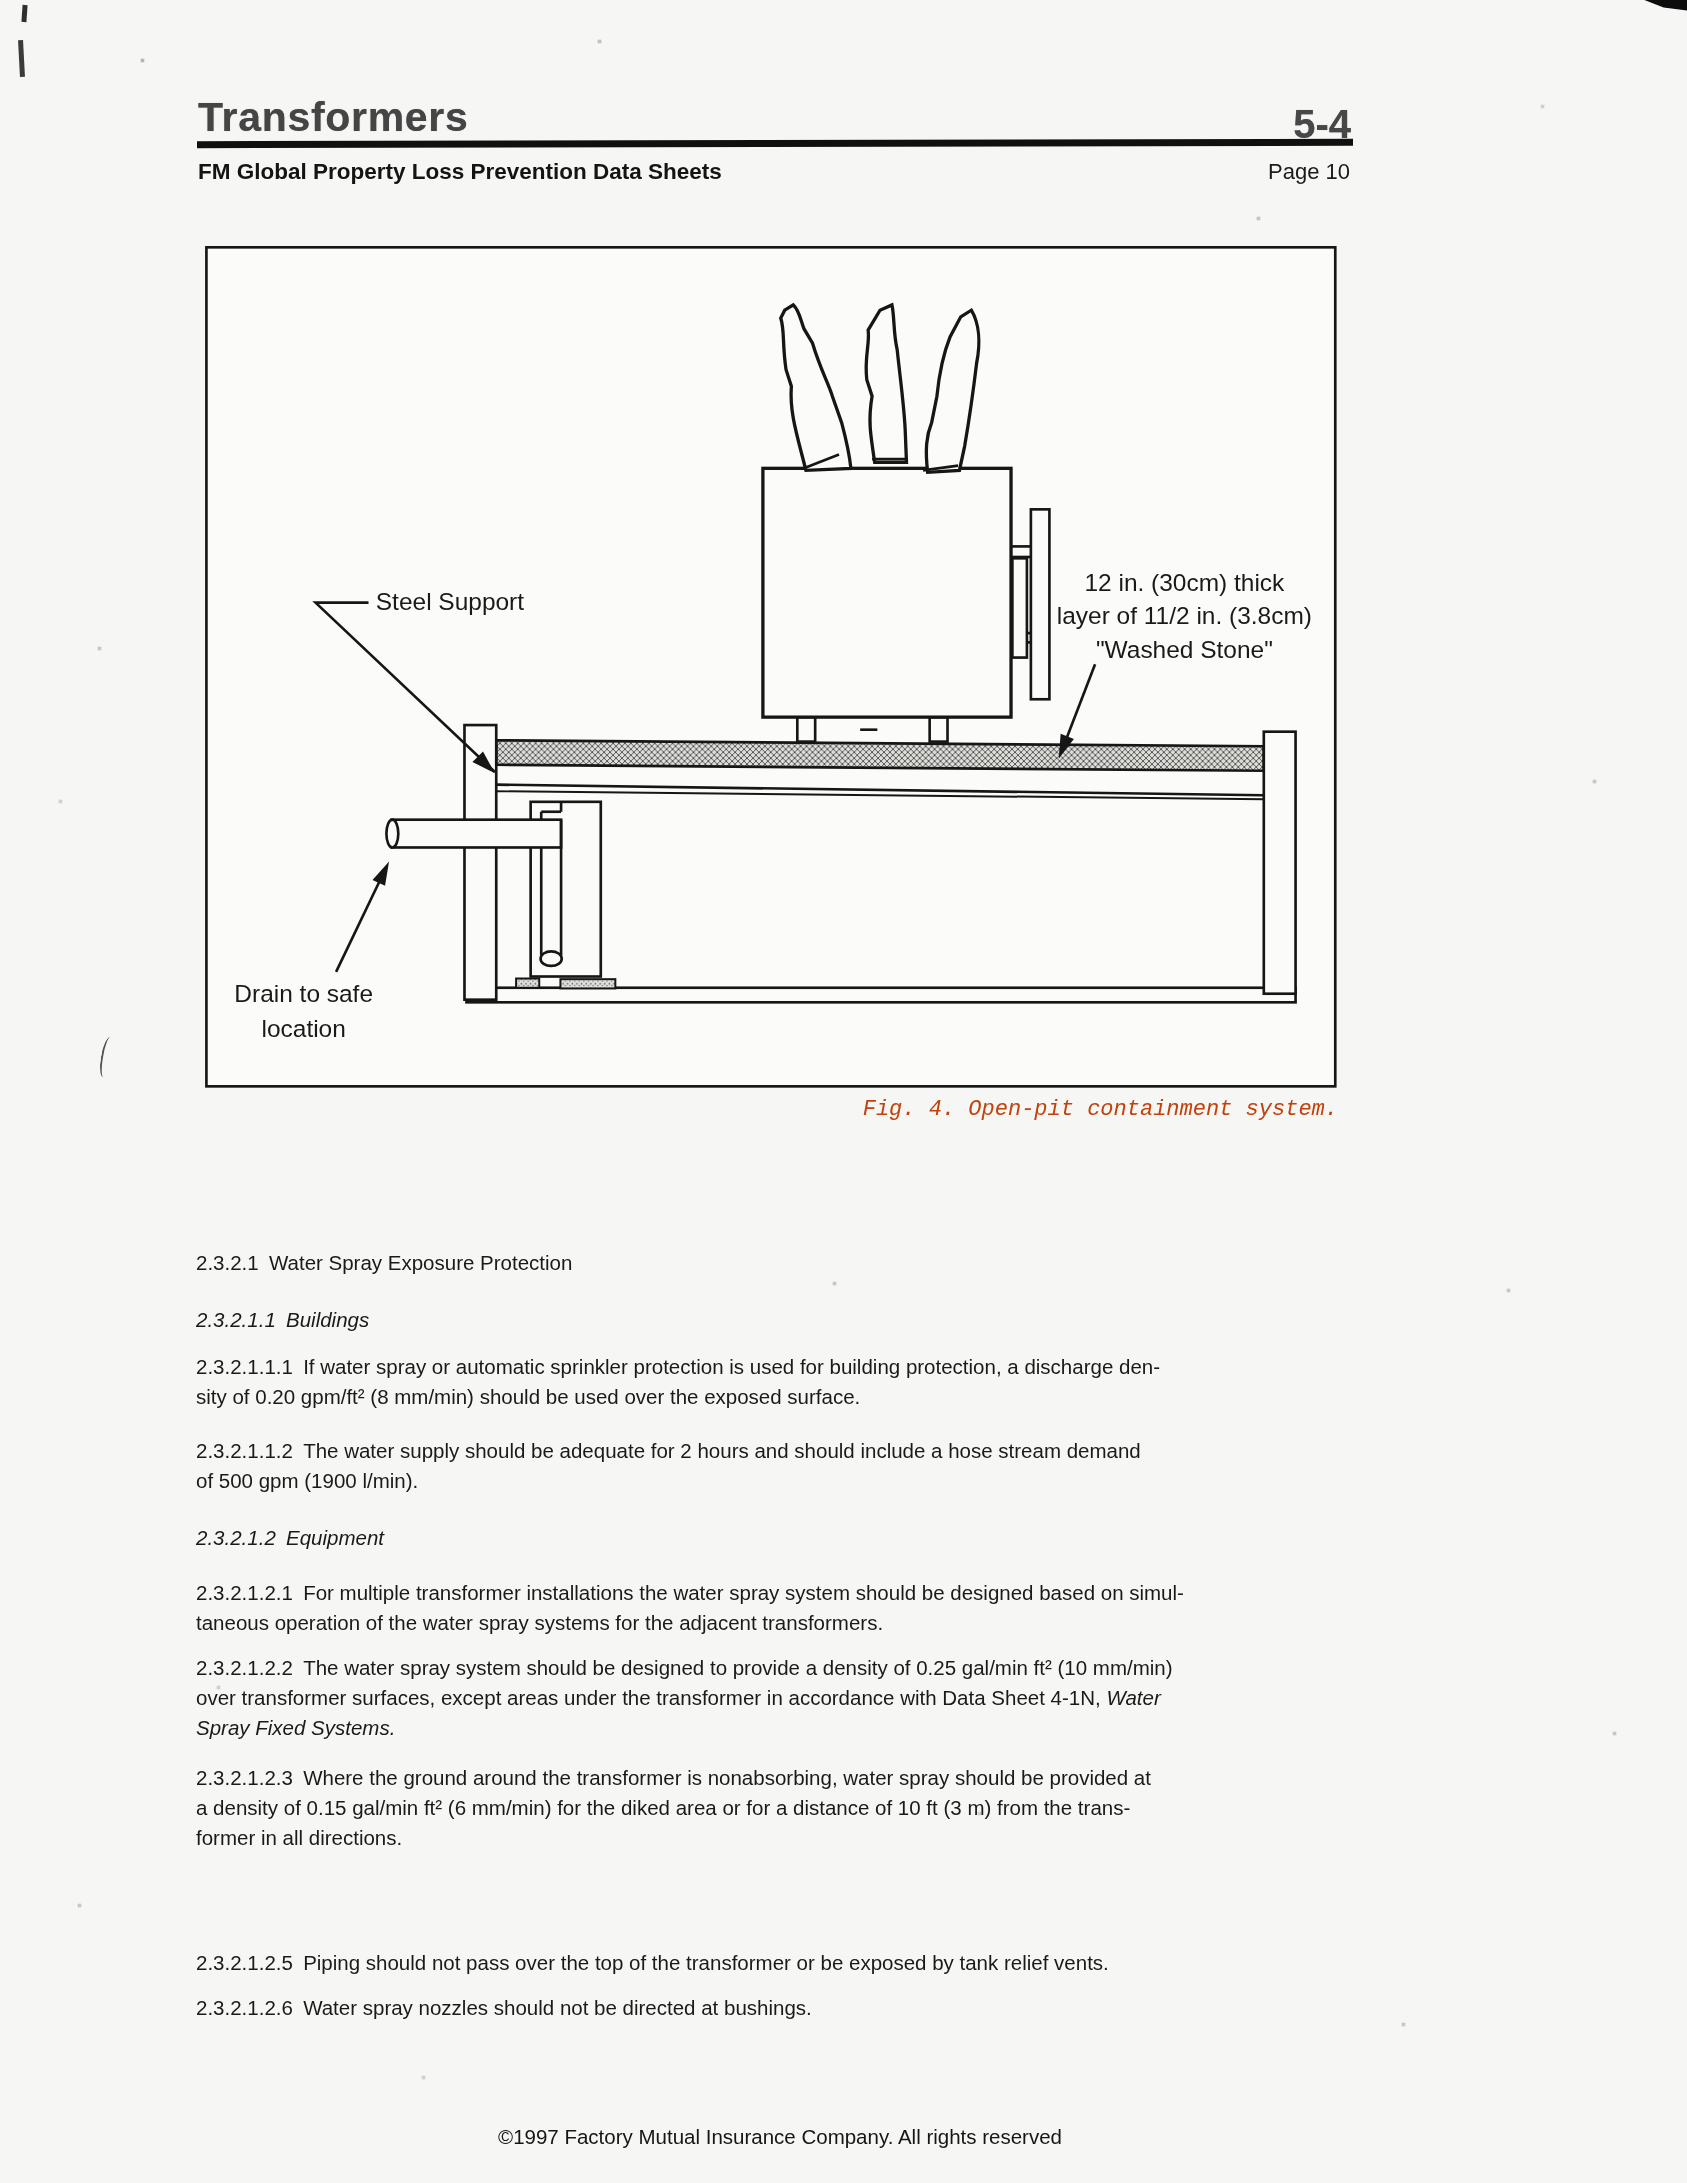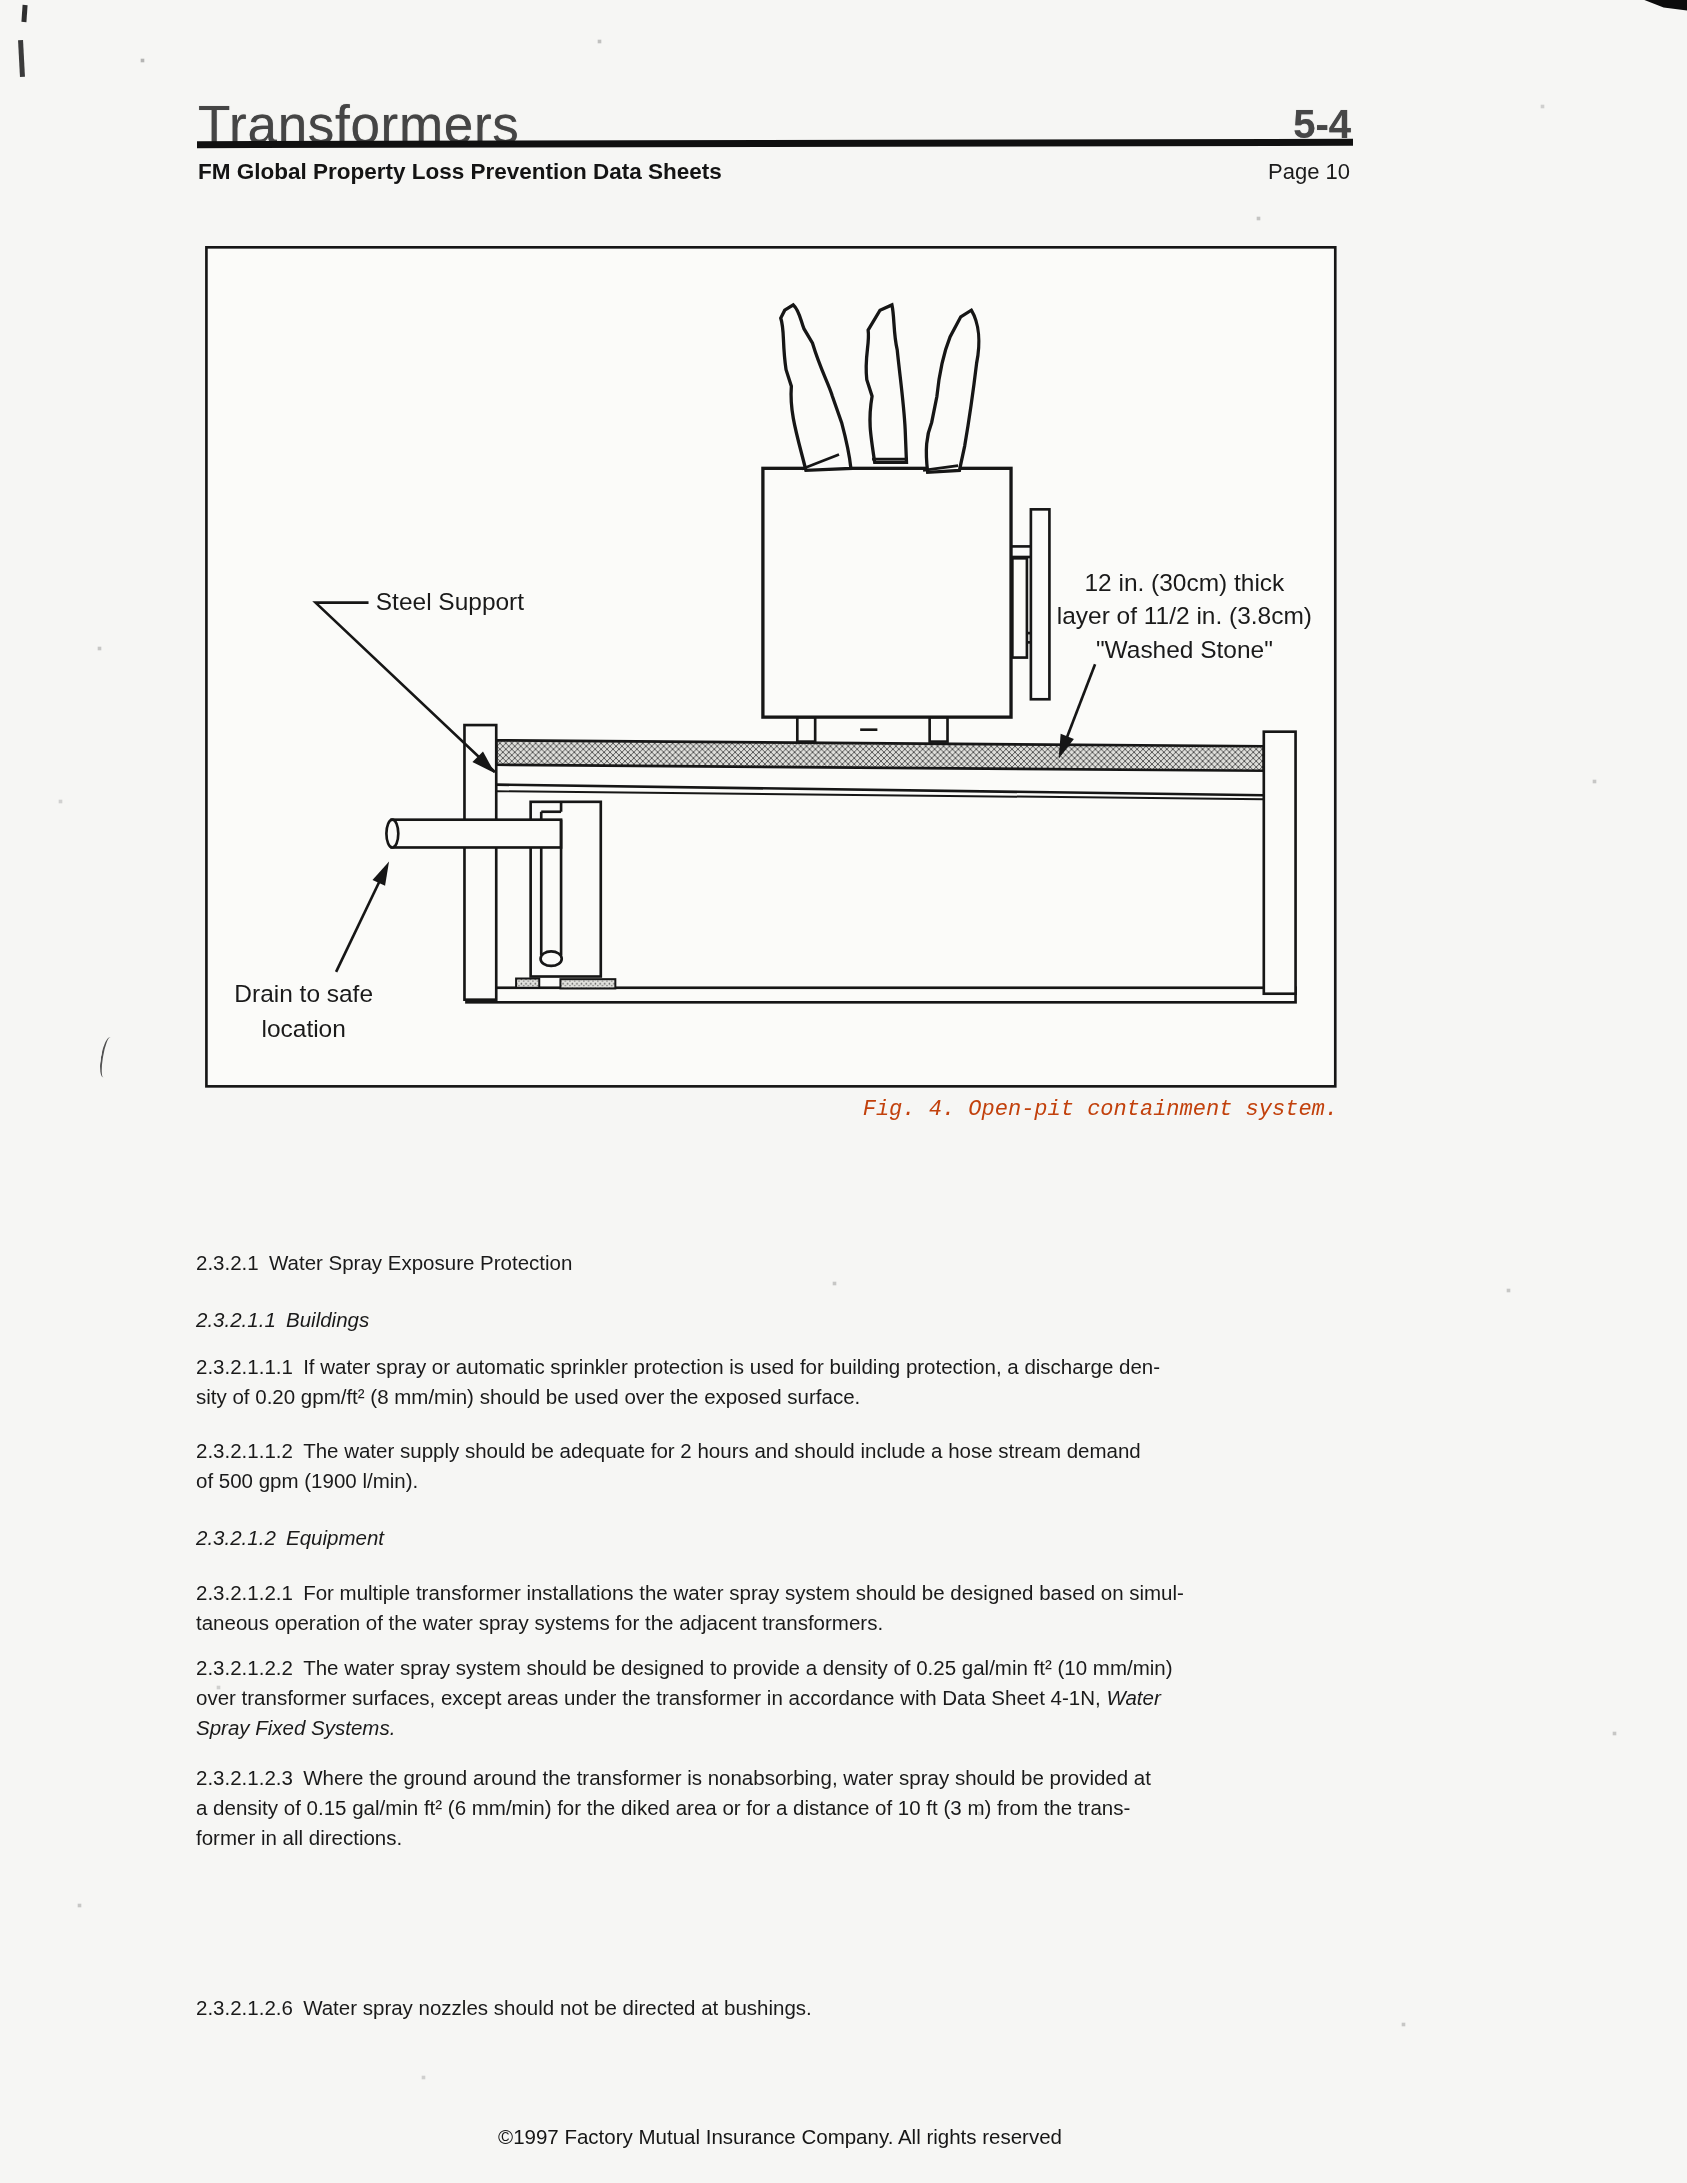--- a/index.html
+++ b/index.html
@@ -11,21 +11,21 @@
     position:relative;
     overflow:hidden;
   }
   .page{
     position:absolute;inset:0;
     background:#f6f6f4;
   }
   
   .title{
     position:absolute;left:198px;top:94px;
-    font-size:53px;font-weight:normal;color:#454545;
+    font-size:41px;font-weight:bold;color:#454545;
     letter-spacing:0.7px;
     text-shadow:0 0 0.7px #7a7a7a;
   }
   .docnum{
     position:absolute;right:336px;top:102px;width:265px;
     font-size:40px;font-weight:bold;color:#474747;text-align:right;
     text-shadow:0 0 0.7px #7a7a7a;
   }
   .rule{
     position:absolute;left:197px;top:140px;width:1156px;height:6.6px;
@@ -190,20 +190,21 @@
 of 500 gpm (1900 l/min).</div>
   <div class="tx it" style="top:1523px">2.3.2.1.2 Equipment</div>
   <div class="tx" style="top:1578px">2.3.2.1.2.1 For multiple transformer installations the water spray system should be designed based on simul-
 taneous operation of the water spray systems for the adjacent transformers.</div>
   <div class="tx" style="top:1653px"><span>2.3.2.1.2.2 The water spray system should be designed to provide a density of 0.25 gal/min ft² (10 mm/min)
 over transformer surfaces, except areas under the transformer in accordance with Data Sheet 4-1N, </span><span class="it">Water
 Spray Fixed Systems.</span></div>
   <div class="tx" style="top:1763px">2.3.2.1.2.3 Where the ground around the transformer is nonabsorbing, water spray should be provided at
 a density of 0.15 gal/min ft² (6 mm/min) for the diked area or for a distance of 10 ft (3 m) from the trans-
 former in all directions.</div>
+  <div class="tx" style="top:1948px">2.3.2.1.2.5 Piping should not pass over the top of the transformer or be exposed by tank relief vents.</div>
   <div class="tx" style="top:1993px">2.3.2.1.2.6 Water spray nozzles should not be directed at bushings.</div>
 
   <div class="footer">©1997 Factory Mutual Insurance Company. All rights reserved</div>
 
   <div class="art corner-mark"></div>
   <div class="art edge-dash1"></div>
   <div class="art edge-dash2"></div>
   <div class="squiggle"></div>
   <div class="speckles"></div>
 </div>

